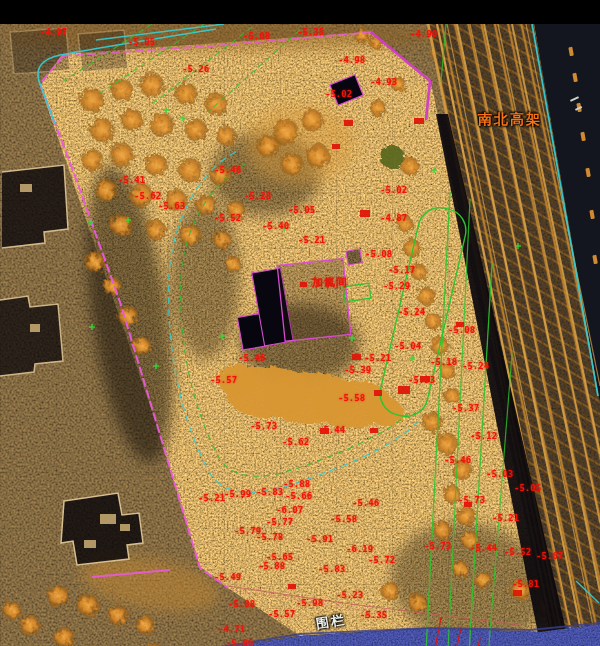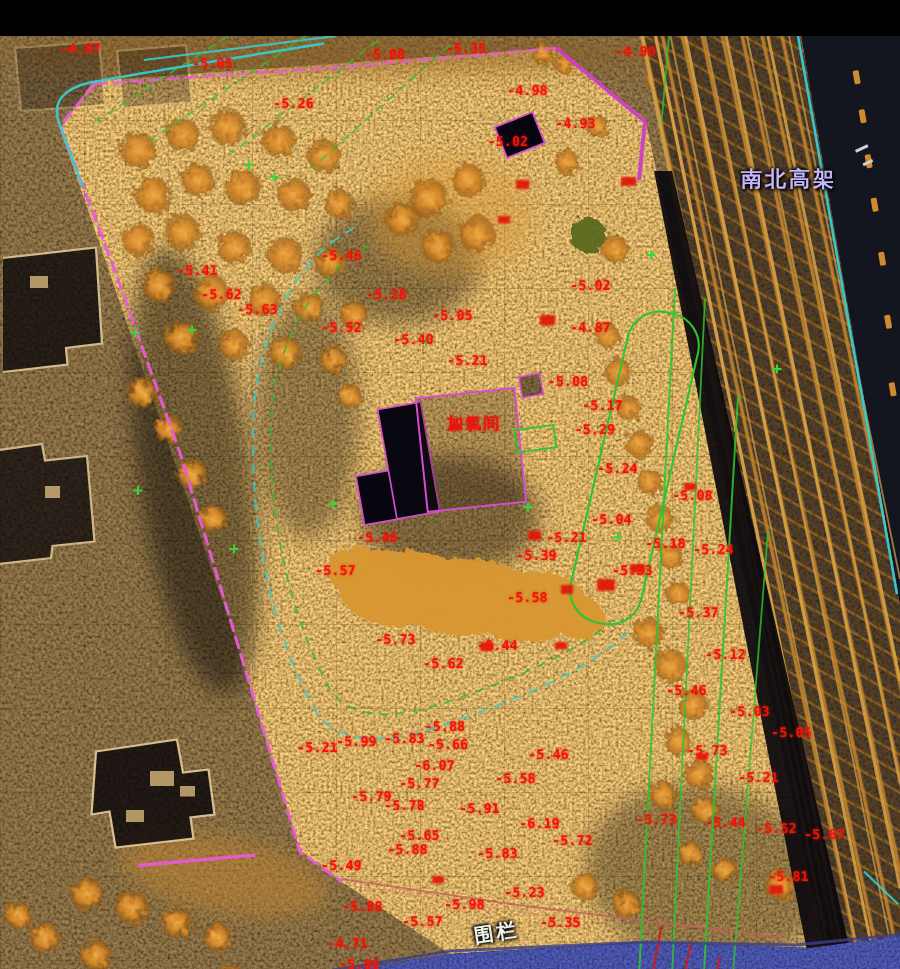--- a/index.html
+++ b/index.html
@@ -386,16 +386,16 @@
         <text x="228" y="583" fill="#f21208" class="elev">-5.88</text>
         <text x="268" y="593" fill="#f21208" class="elev">-5.57</text>
         <text x="218" y="608" fill="#f21208" class="elev">-4.71</text>
         <text x="226" y="622" fill="#f21208" class="elev">-5.86</text>
         <text x="296" y="582" fill="#f21208" class="elev">-5.98</text>
         <text x="336" y="574" fill="#f21208" class="elev">-5.23</text>
         <text x="360" y="594" fill="#f21208" class="elev">-5.35</text>
       </g>
 </svg>
 
-<div class="maplabel" style="left: 478px; top: 87px; font-size: 14px; color: #c4b5fd; padding-left: 16px;">南北高架</div>
+<div class="maplabel" style="left: 478px; top: 87px; font-size: 14px; color: #f97316;">南北高架</div>
 <div class="maplabel" style="left: 316px; top: 589px; font-size: 13px; color: rgb(238, 240, 234); transform: rotate(-9deg);">围栏</div>
-<div class="maplabel redtext" style="left: 298px; top: 251px; font-size: 11px; color: rgb(232, 23, 10);">加氯间</div>
+<div class="maplabel redtext" style="left: 312px; top: 251px; font-size: 11px; color: rgb(232, 23, 10);">加氯间</div>
 </div>
 
 </body></html>

